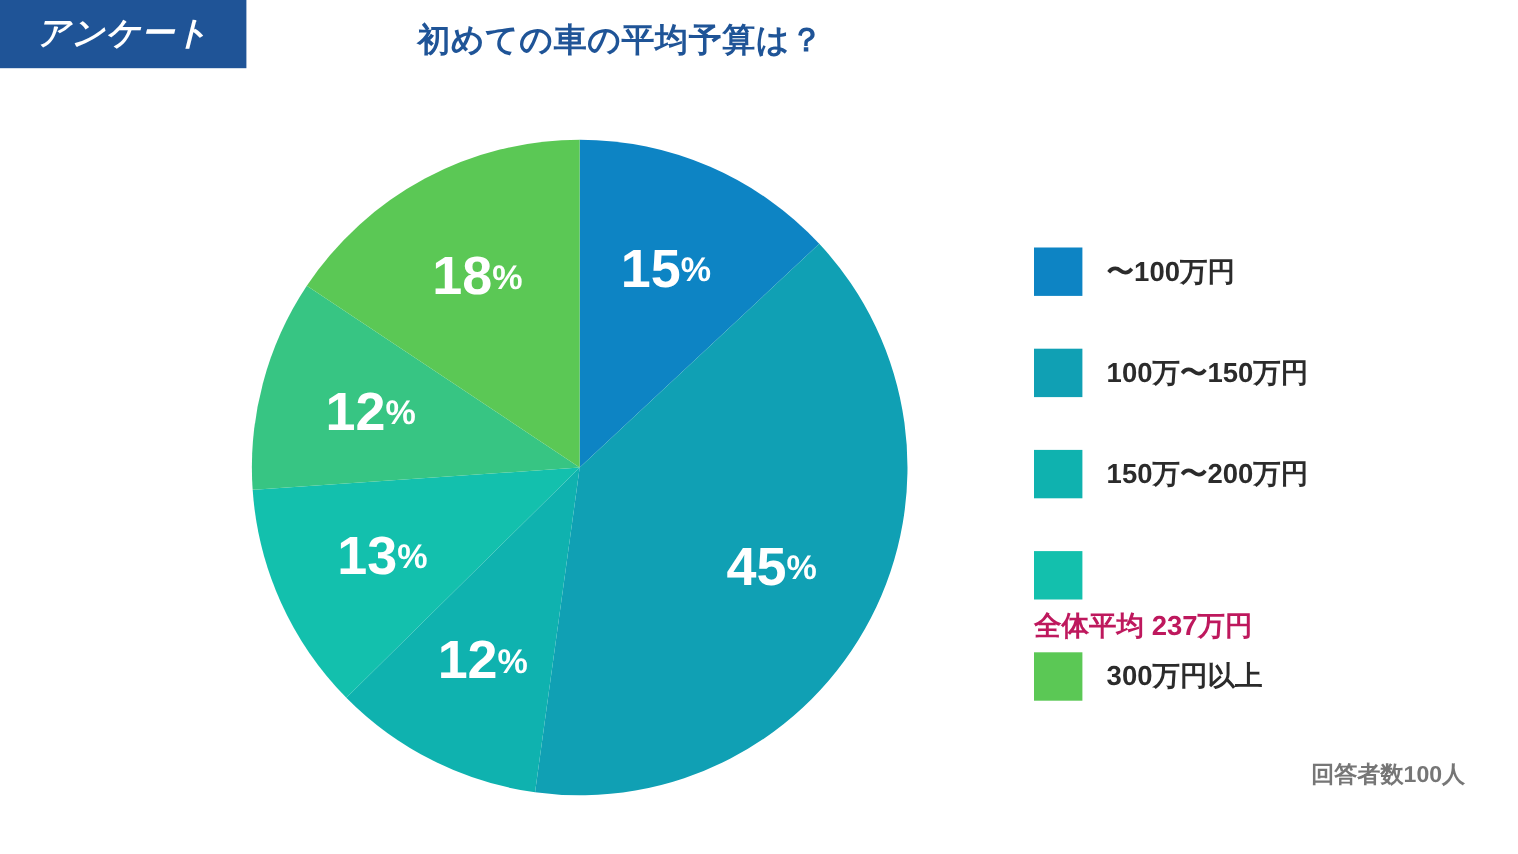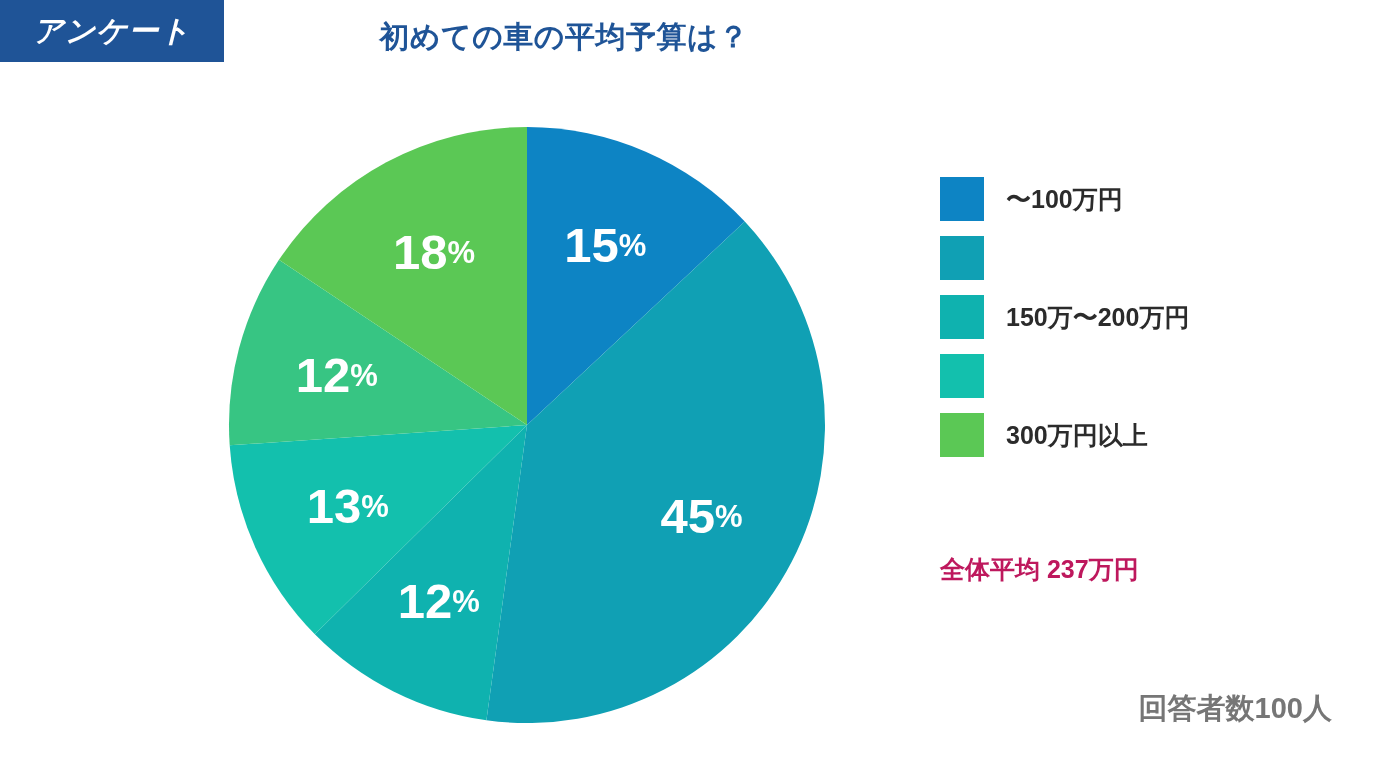--- a/index.html
+++ b/index.html
@@ -73,20 +73,21 @@
   #legend {
     position: absolute;
     left: 940px;
     top: 177px;
   }
   .legend-item {
     display: flex;
     align-items: center;
     height: 44px;
     margin-bottom: 15px;
+    margin-top: 48px;
   }
   .legend-swatch {
     width: 44px;
     height: 44px;
     flex: 0 0 44px;
   }
   .legend-label {
     margin-left: 22px;
     color: #2b2b2b;
     font-size: 25px;
@@ -106,21 +107,21 @@
     white-space: nowrap;
     line-height: 1;
   }
 
   
   #respondent-note {
     position: absolute;
     right: 48px;
     top: 694px;
     color: #767676;
-    font-size: 29px;
+    font-size: 21px;
     font-weight: bold;
     white-space: nowrap;
     line-height: 1;
   }
 </style>
 </head>
 <body>
 
 <div id="survey-badge">
   <span class="badge-text">アンケート</span>
@@ -149,20 +150,21 @@
   </svg>
 </div>
 
 <div id="legend">
   <div class="legend-item">
     <span class="legend-swatch" style="background: rgb(13, 132, 196);"></span>
     <span class="legend-label">〜100万円</span>
   </div>
   <div class="legend-item">
     <span class="legend-swatch" style="background: rgb(16, 160, 180);"></span>
+    <span class="legend-label">100万〜150万円</span>
   </div>
   <div class="legend-item">
     <span class="legend-swatch" style="background: rgb(15, 178, 175);"></span>
     <span class="legend-label">150万〜200万円</span>
   </div>
   <div class="legend-item">
     <span class="legend-swatch" style="background: rgb(19, 192, 173);"></span>
   </div>
   <div class="legend-item">
     <span class="legend-swatch" style="background: rgb(91, 200, 85);"></span>

